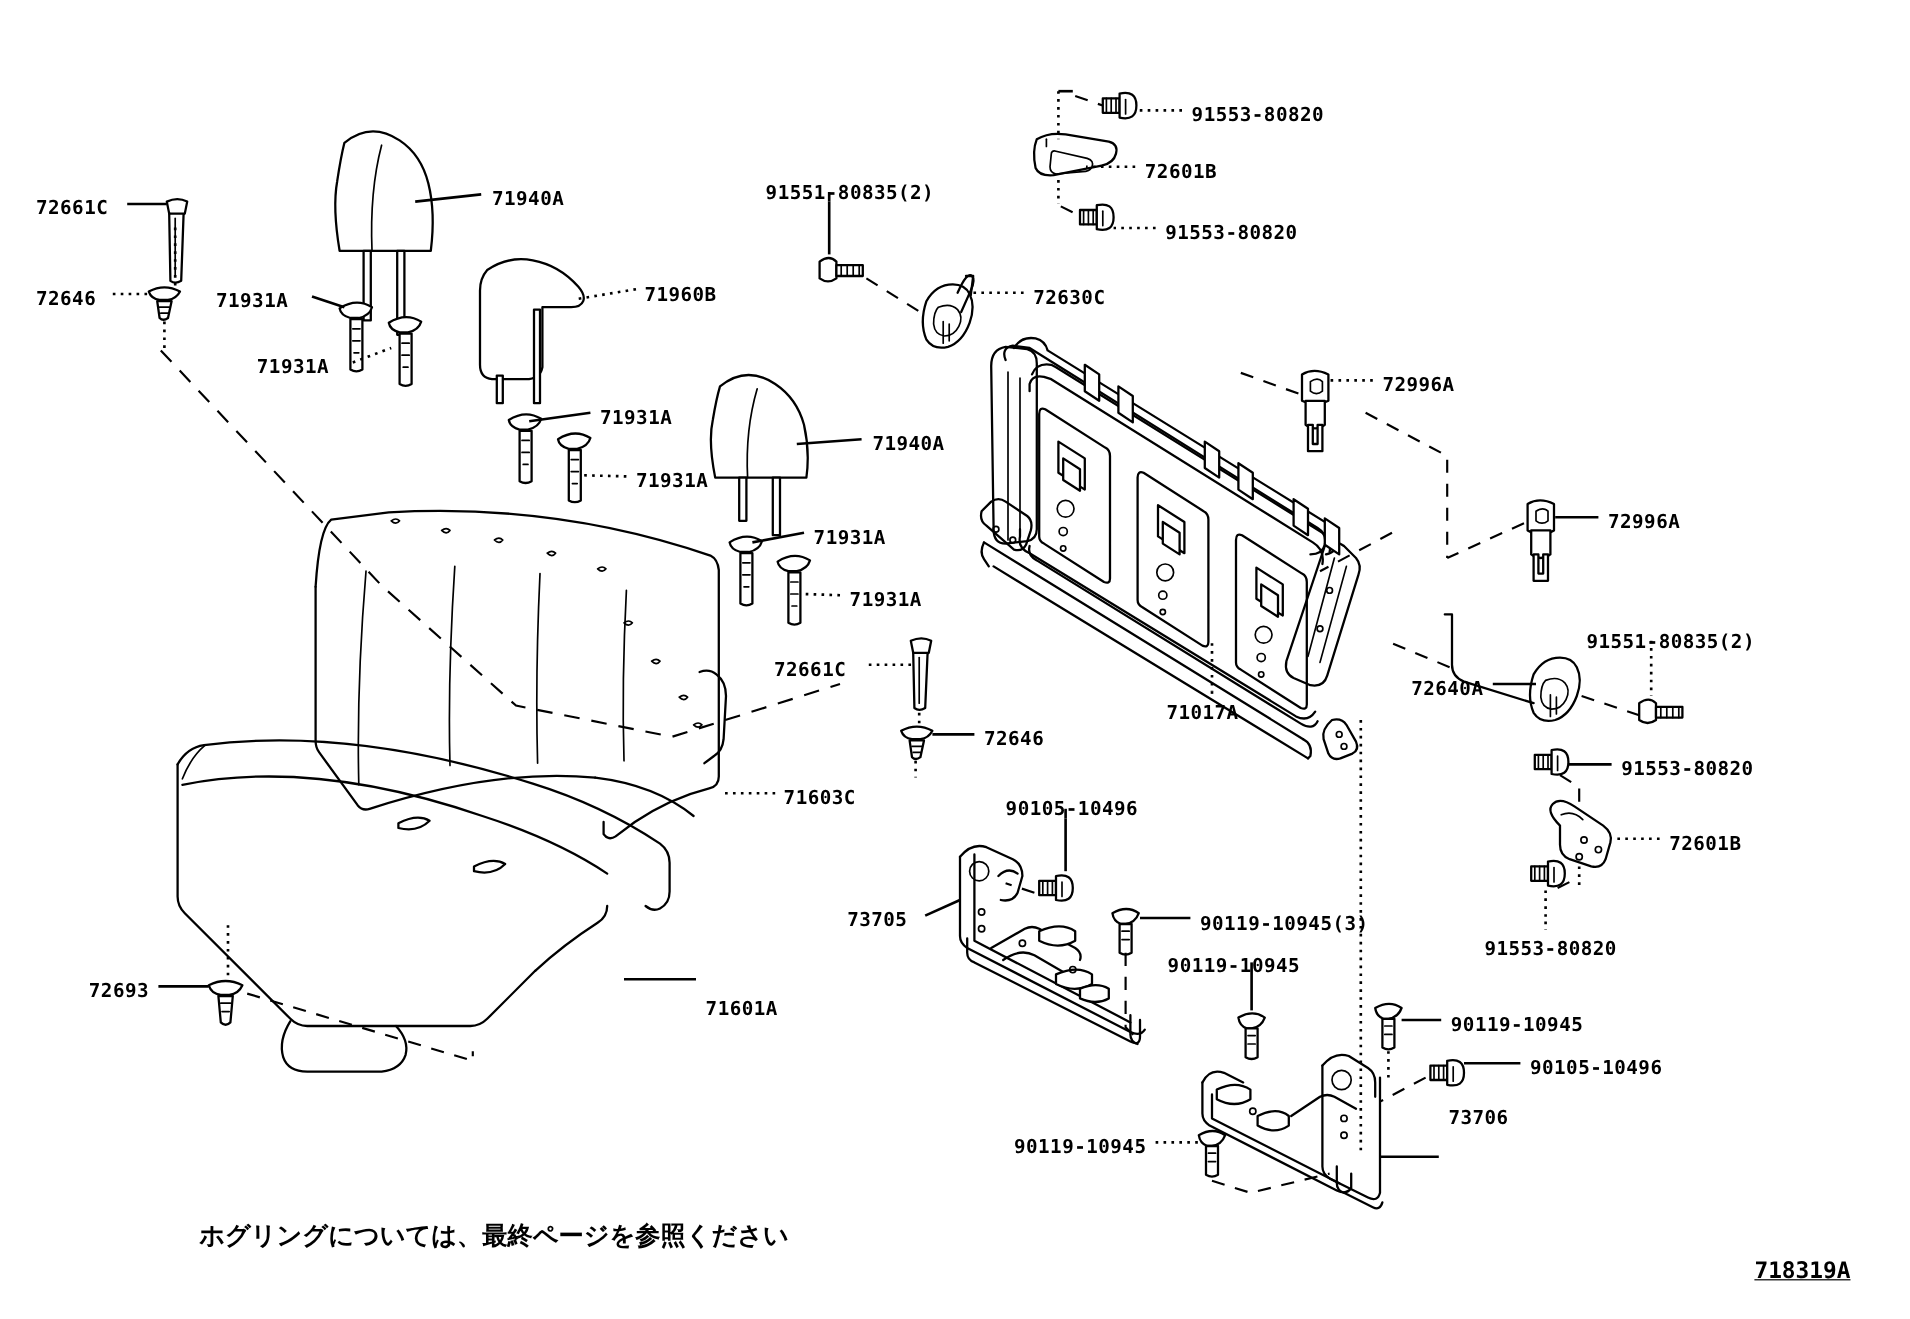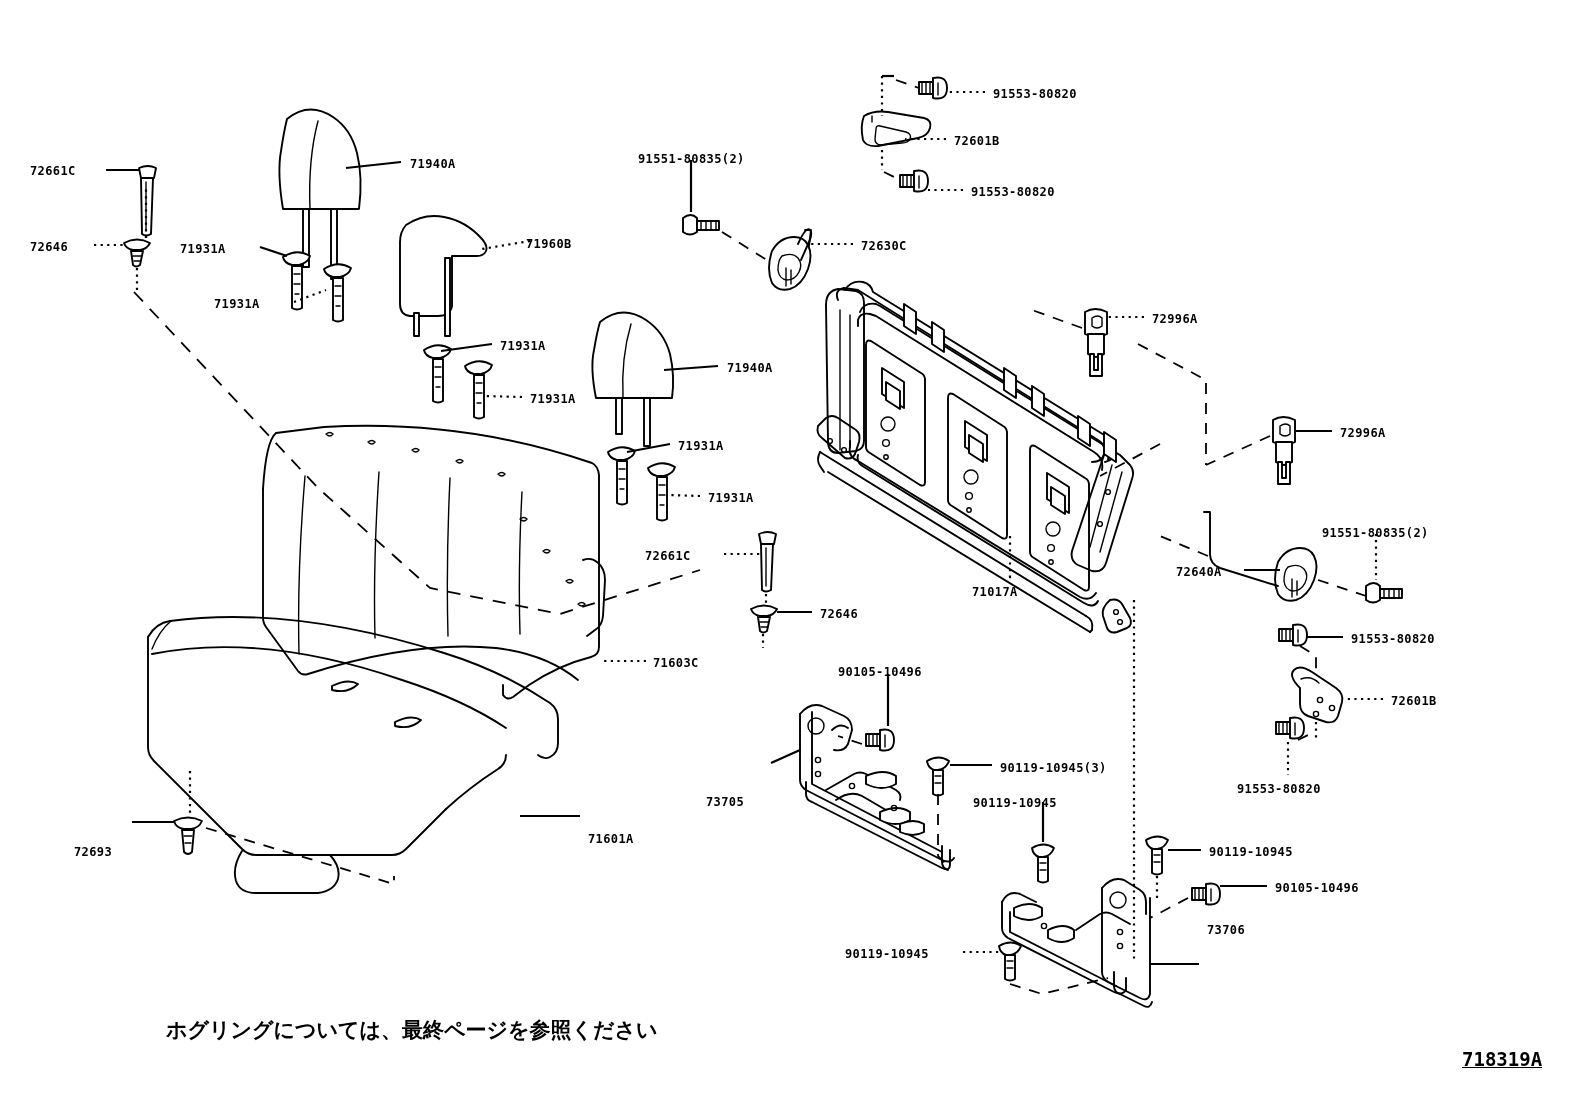--- a/index.html
+++ b/index.html
@@ -7,21 +7,21 @@
   body{
     width:1592px;height:1099px;
     font-family:"DejaVu Sans Mono","Liberation Mono",monospace;
     overflow:hidden;position:relative;
   }
   #stage{position:absolute;left:0;top:0;width:1592px;height:1099px;}
   svg#art{position:absolute;left:0;top:0;width:1592px;height:1099px;}
   .lbl{
     position:absolute;
     font-family:"DejaVu Sans Mono","Liberation Mono",monospace;
-    font-size:12px;
+    font-size:16px;
     font-weight:bold;
     color:#000;
     white-space:nowrap;
     letter-spacing:0.4px;
     line-height:1;
   }
   .note{
     position:absolute;
     font-family:"DejaVu Sans","Liberation Sans",sans-serif;
     font-size:21px;
@@ -465,48 +465,48 @@
     <path class="ld" d="M1267 886 L1220 886"></path>
     <path class="ldd" d="M963 952 L999 952"></path>
     <path class="ld" d="M1199 964 L1150 964"></path>
   </svg>
 
   <div class="lbl" style="left:30px;  top:165px;">72661C</div>
   <div class="lbl" style="left:30px;  top:241px;">72646</div>
   <div class="lbl" style="left:180px; top:243px;">71931A</div>
   <div class="lbl" style="left:214px; top:298px;">71931A</div>
   <div class="lbl" style="left:410px; top:158px;">71940A</div>
-  <div class="lbl" style="left:526px; top:238px;">71960B</div>
+  <div class="lbl" style="left:537px; top:238px;">71960B</div>
   <div class="lbl" style="left:500px; top:340px;">71931A</div>
   <div class="lbl" style="left:530px; top:393px;">71931A</div>
   <div class="lbl" style="left:727px; top:362px;">71940A</div>
   <div class="lbl" style="left:678px; top:440px;">71931A</div>
   <div class="lbl" style="left:708px; top:492px;">71931A</div>
   <div class="lbl" style="left:645px; top:550px;">72661C</div>
   <div class="lbl" style="left:820px; top:608px;">72646</div>
   <div class="lbl" style="left:653px; top:657px;">71603C</div>
   <div class="lbl" style="left:588px; top:804px;margin-top:29px;">71601A</div>
-  <div class="lbl" style="left:74px;  top:846px;text-align:right;">72693</div>
+  <div class="lbl" style="left:74px;  top:818px;text-align:right;">72693</div>
 
   <div class="lbl" style="left:638px; top:153px;">91551-80835(2)</div>
   <div class="lbl" style="left:993px; top:88px;">91553-80820</div>
   <div class="lbl" style="left:954px; top:135px;">72601B</div>
   <div class="lbl" style="left:971px; top:186px;">91553-80820</div>
   <div class="lbl" style="left:861px; top:240px;">72630C</div>
   <div class="lbl" style="left:1152px;top:313px;">72996A</div>
   <div class="lbl" style="left:1340px;top:427px;">72996A</div>
   <div class="lbl" style="left:1322px;top:527px;">91551-80835(2)</div>
   <div class="lbl" style="left:1176px;top:566px;">72640A</div>
   <div class="lbl" style="left:972px; top:586px;">71017A</div>
   <div class="lbl" style="left:1351px;top:633px;">91553-80820</div>
   <div class="lbl" style="left:1391px;top:695px;">72601B</div>
   <div class="lbl" style="left:1237px;top:783px;">91553-80820</div>
 
   <div class="lbl" style="left:838px; top:666px;">90105-10496</div>
-  <div class="lbl" style="left:706px; top:796px;">73705</div>
+  <div class="lbl" style="left:706px; top:759px;">73705</div>
   <div class="lbl" style="left:1000px;top:762px;">90119-10945(3)</div>
   <div class="lbl" style="left:973px; top:797px;">90119-10945</div>
   <div class="lbl" style="left:1209px;top:846px;">90119-10945</div>
   <div class="lbl" style="left:1275px;top:882px;">90105-10496</div>
   <div class="lbl" style="left:845px; top:948px;">90119-10945</div>
   <div class="lbl" style="left:1207px;top:924px;">73706</div>
 
   <div class="note" style="left:166px; top:1016px;">ホグリングについては、最終ページを参照ください</div>
   <div class="pagecode" style="left:1462px; top:1048px;text-decoration:underline;">718319A</div>
 

